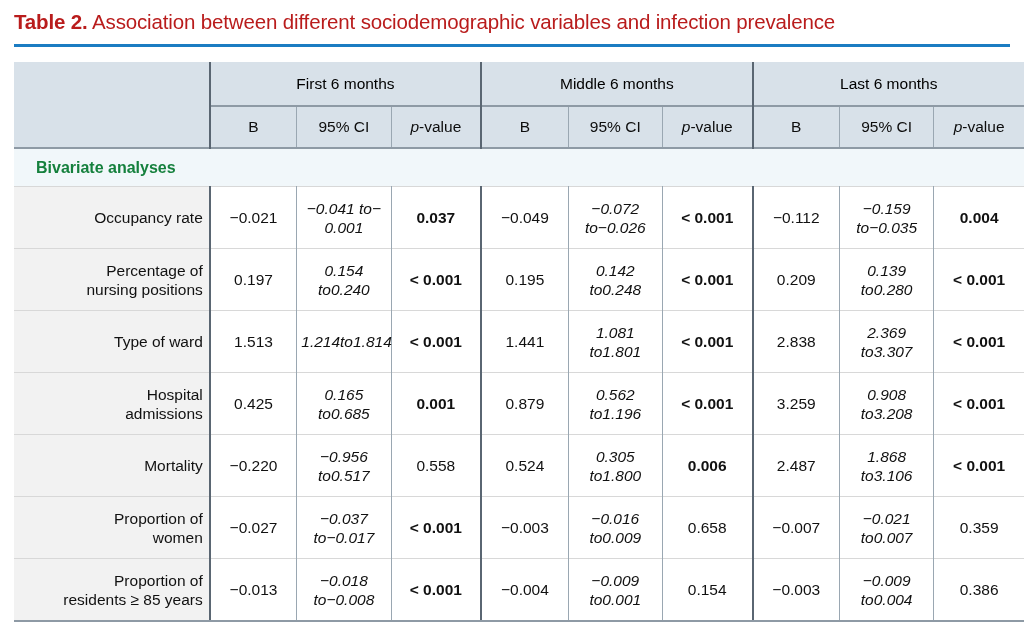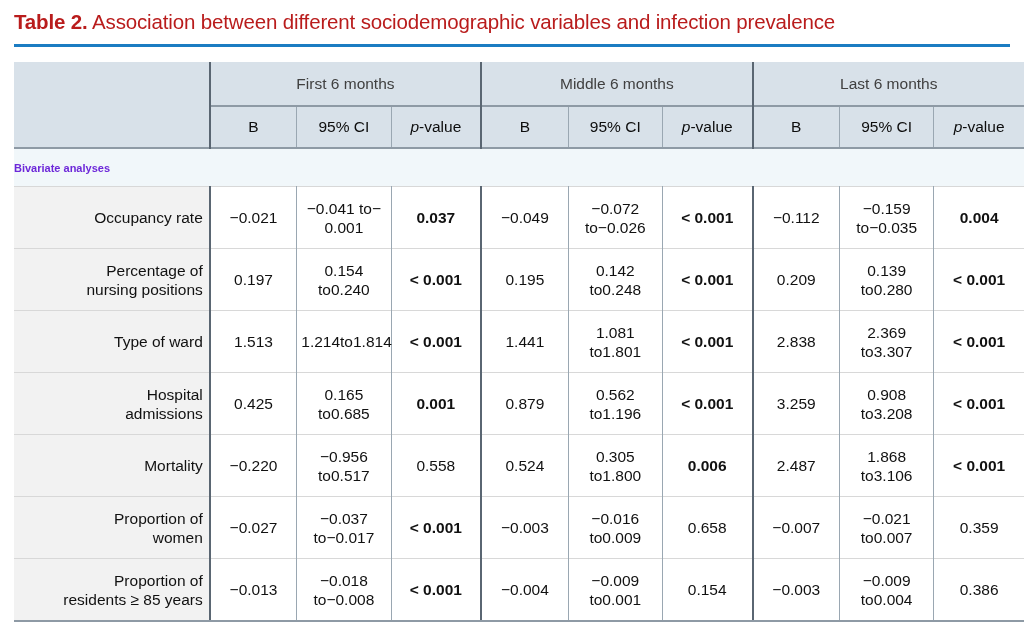--- a/index.html
+++ b/index.html
@@ -59,21 +59,21 @@
   col.c-ci    { width: 91px; }
   col.c-p     { width: 87px; }
 
   
   .hdr-top th {
     background: #d8e1e9;
     height: 43px;
     font-weight: bold;
     font-size: 15.5px;
     text-align: center;
-    color: #404040;
+    color: #000000;
   }
   .hdr-top th.blank {
     background: #d8e1e9;
   }
   .hdr-sub th {
     background: #d8e1e9;
     height: 40px;
     font-weight: bold;
     font-size: 15.5px;
     text-align: center;
@@ -88,23 +88,23 @@
   .sep-group { border-right: 2px solid #5a6672; }
   .hdr-sub th { border-top: 2px solid #8e9aa5; }
   .hdr-top th.blank, .hdr-sub th.blank { border-top-color: transparent; }
   .hdr-sub th.blank { border-top: 2px solid transparent; }
 
   
   tr.section td {
     background: #f1f7fa;
     height: 37px;
     font-weight: bold;
-    font-size: 11px;
-    padding-left: 0;
-    color: #6d28d9;
+    font-size: 16px;
+    padding-left: 22px;
+    color: #15803d;
     border-top: 2px solid #8e9aa5;
   }
 
   
   tr.data td {
     height: 61px;
     border-top: 1px solid #d8d8d8;
     background: #ffffff;
     text-align: center;
     font-size: 15.5px;
@@ -118,20 +118,21 @@
     padding-right: 6px;
     border-right: 2px solid #5a6672;
   }
   tr.data td.bold {
     font-weight: bold;
     margin-left: 21px;
   }
   tr.data td.ci {
     padding-left: 4px;
     padding-right: 4px;
+    font-style: italic;
   }
   tr.last td {
     border-bottom: 2px solid #8e9aa5;
   }
   tr.data td.label .lbl-line { display: block; }
 </style>
 </head>
 <body>
 
 <div class="title-wrap">

